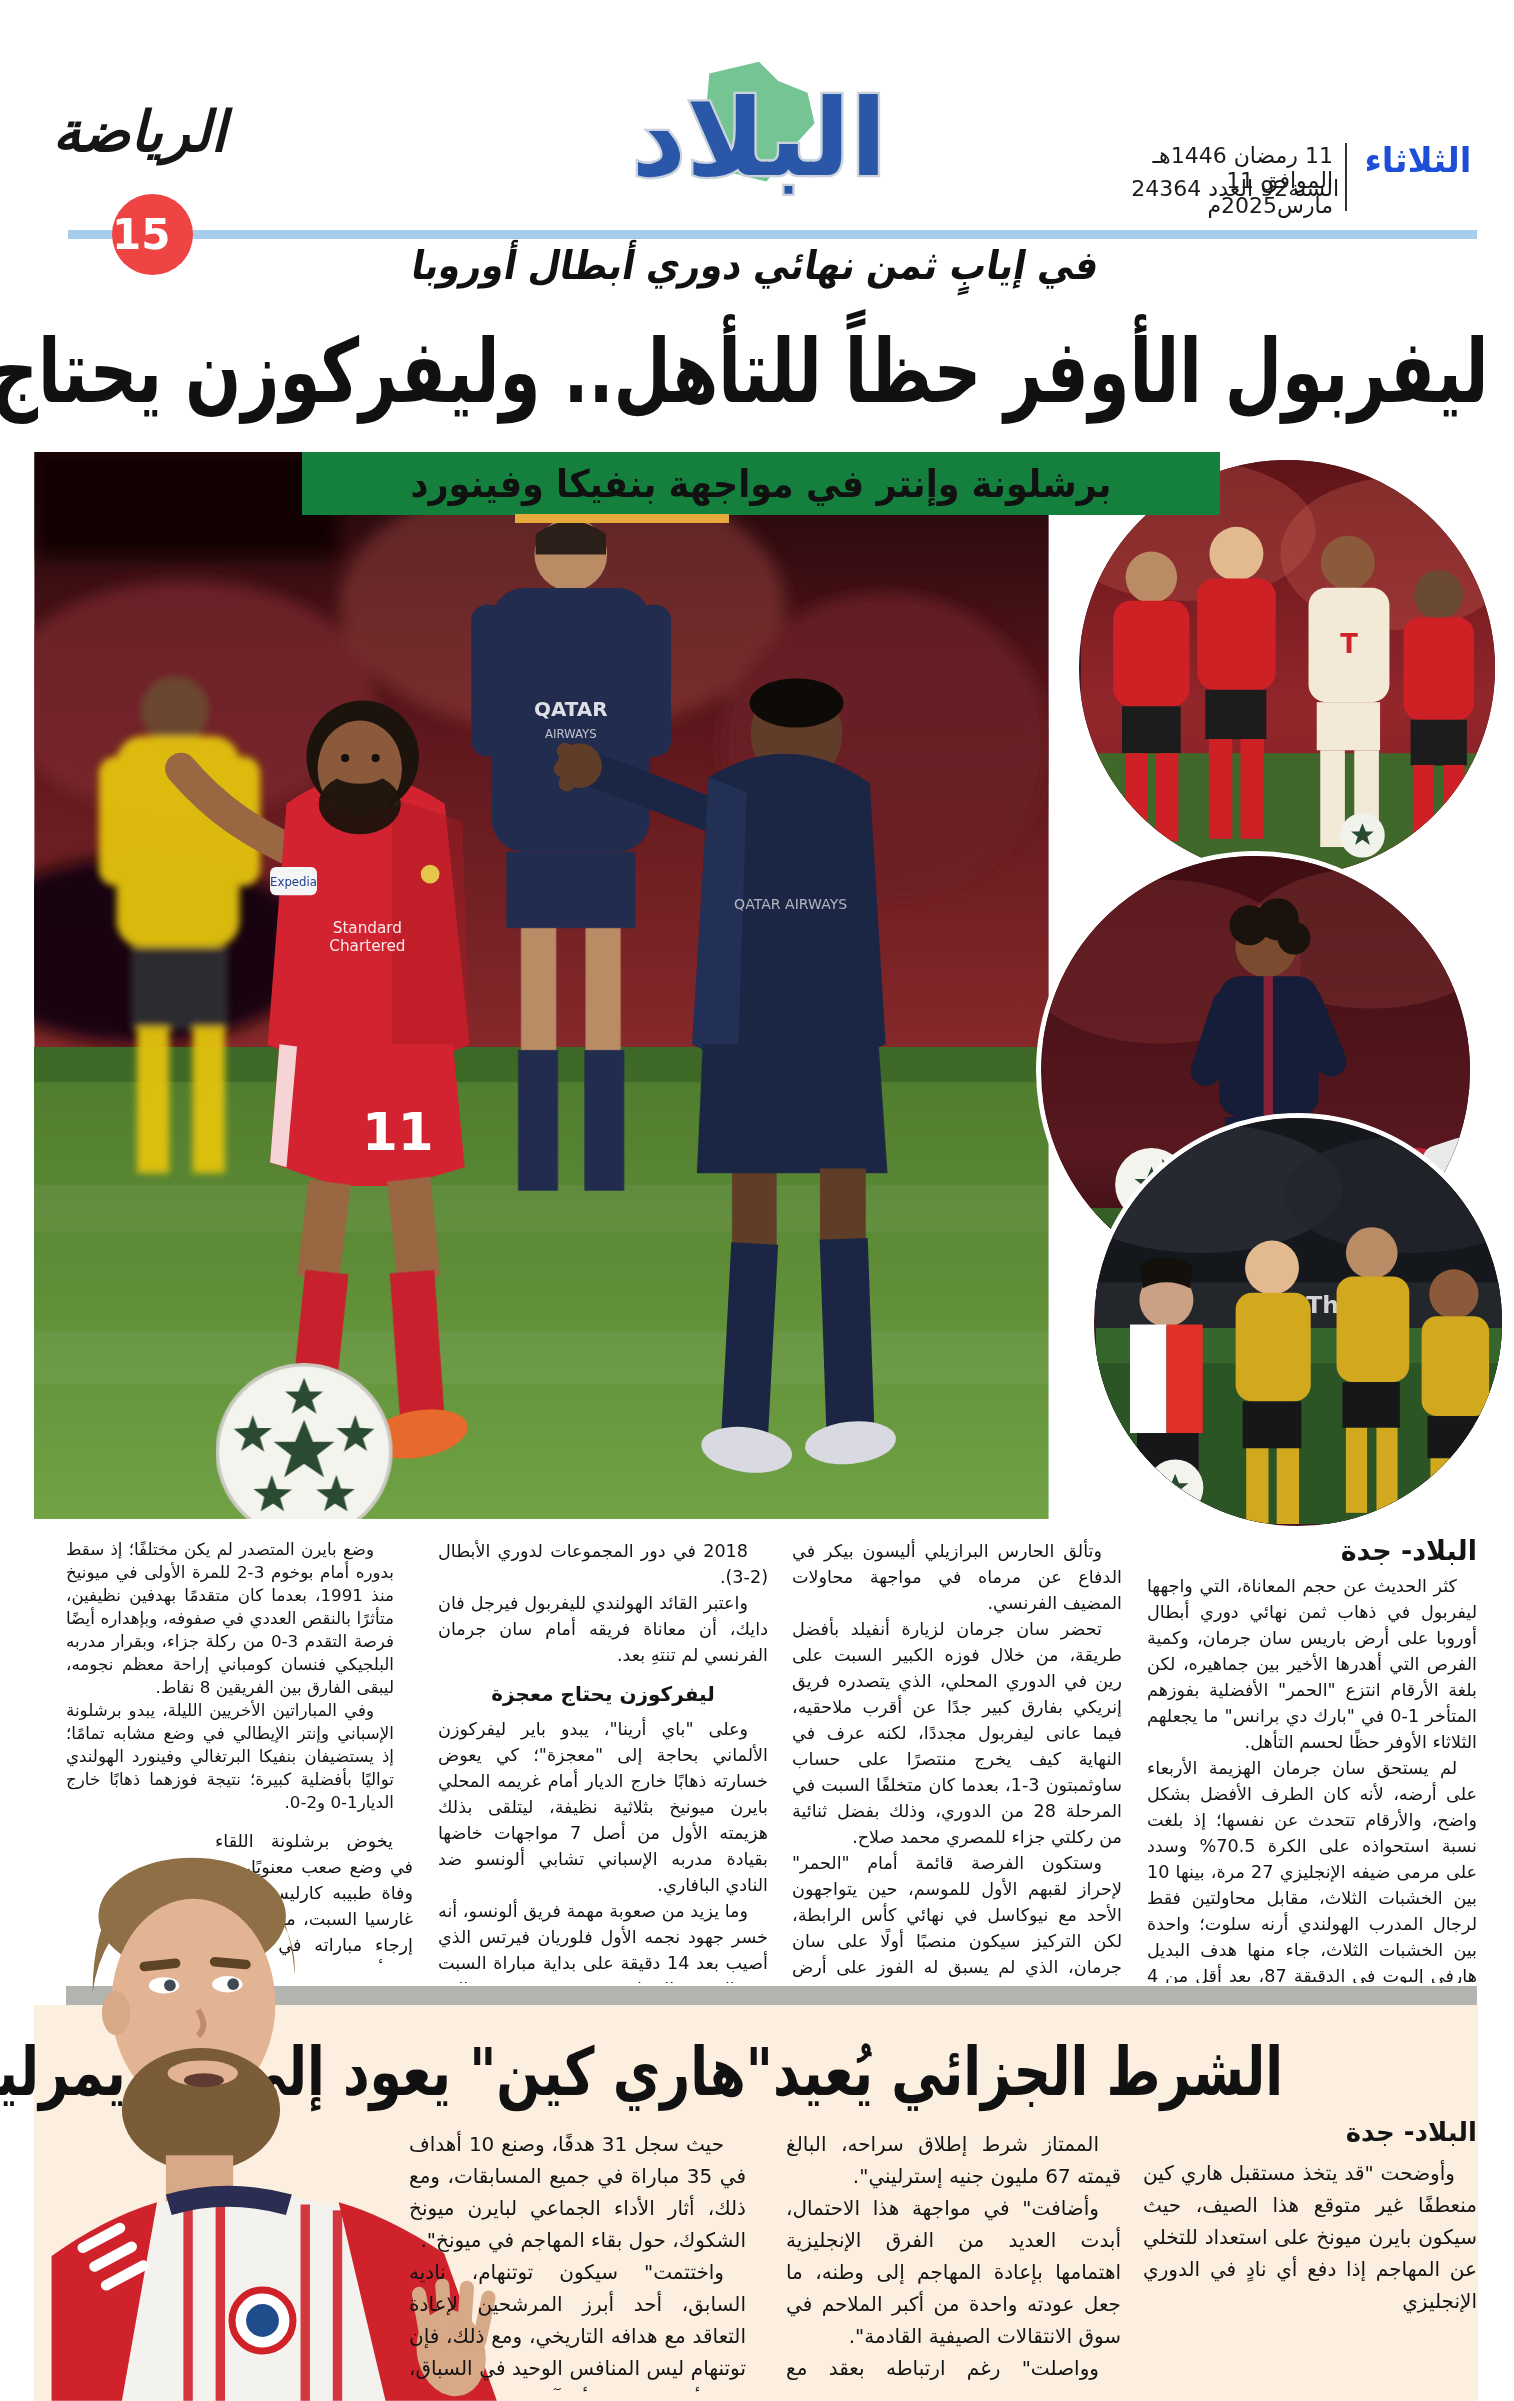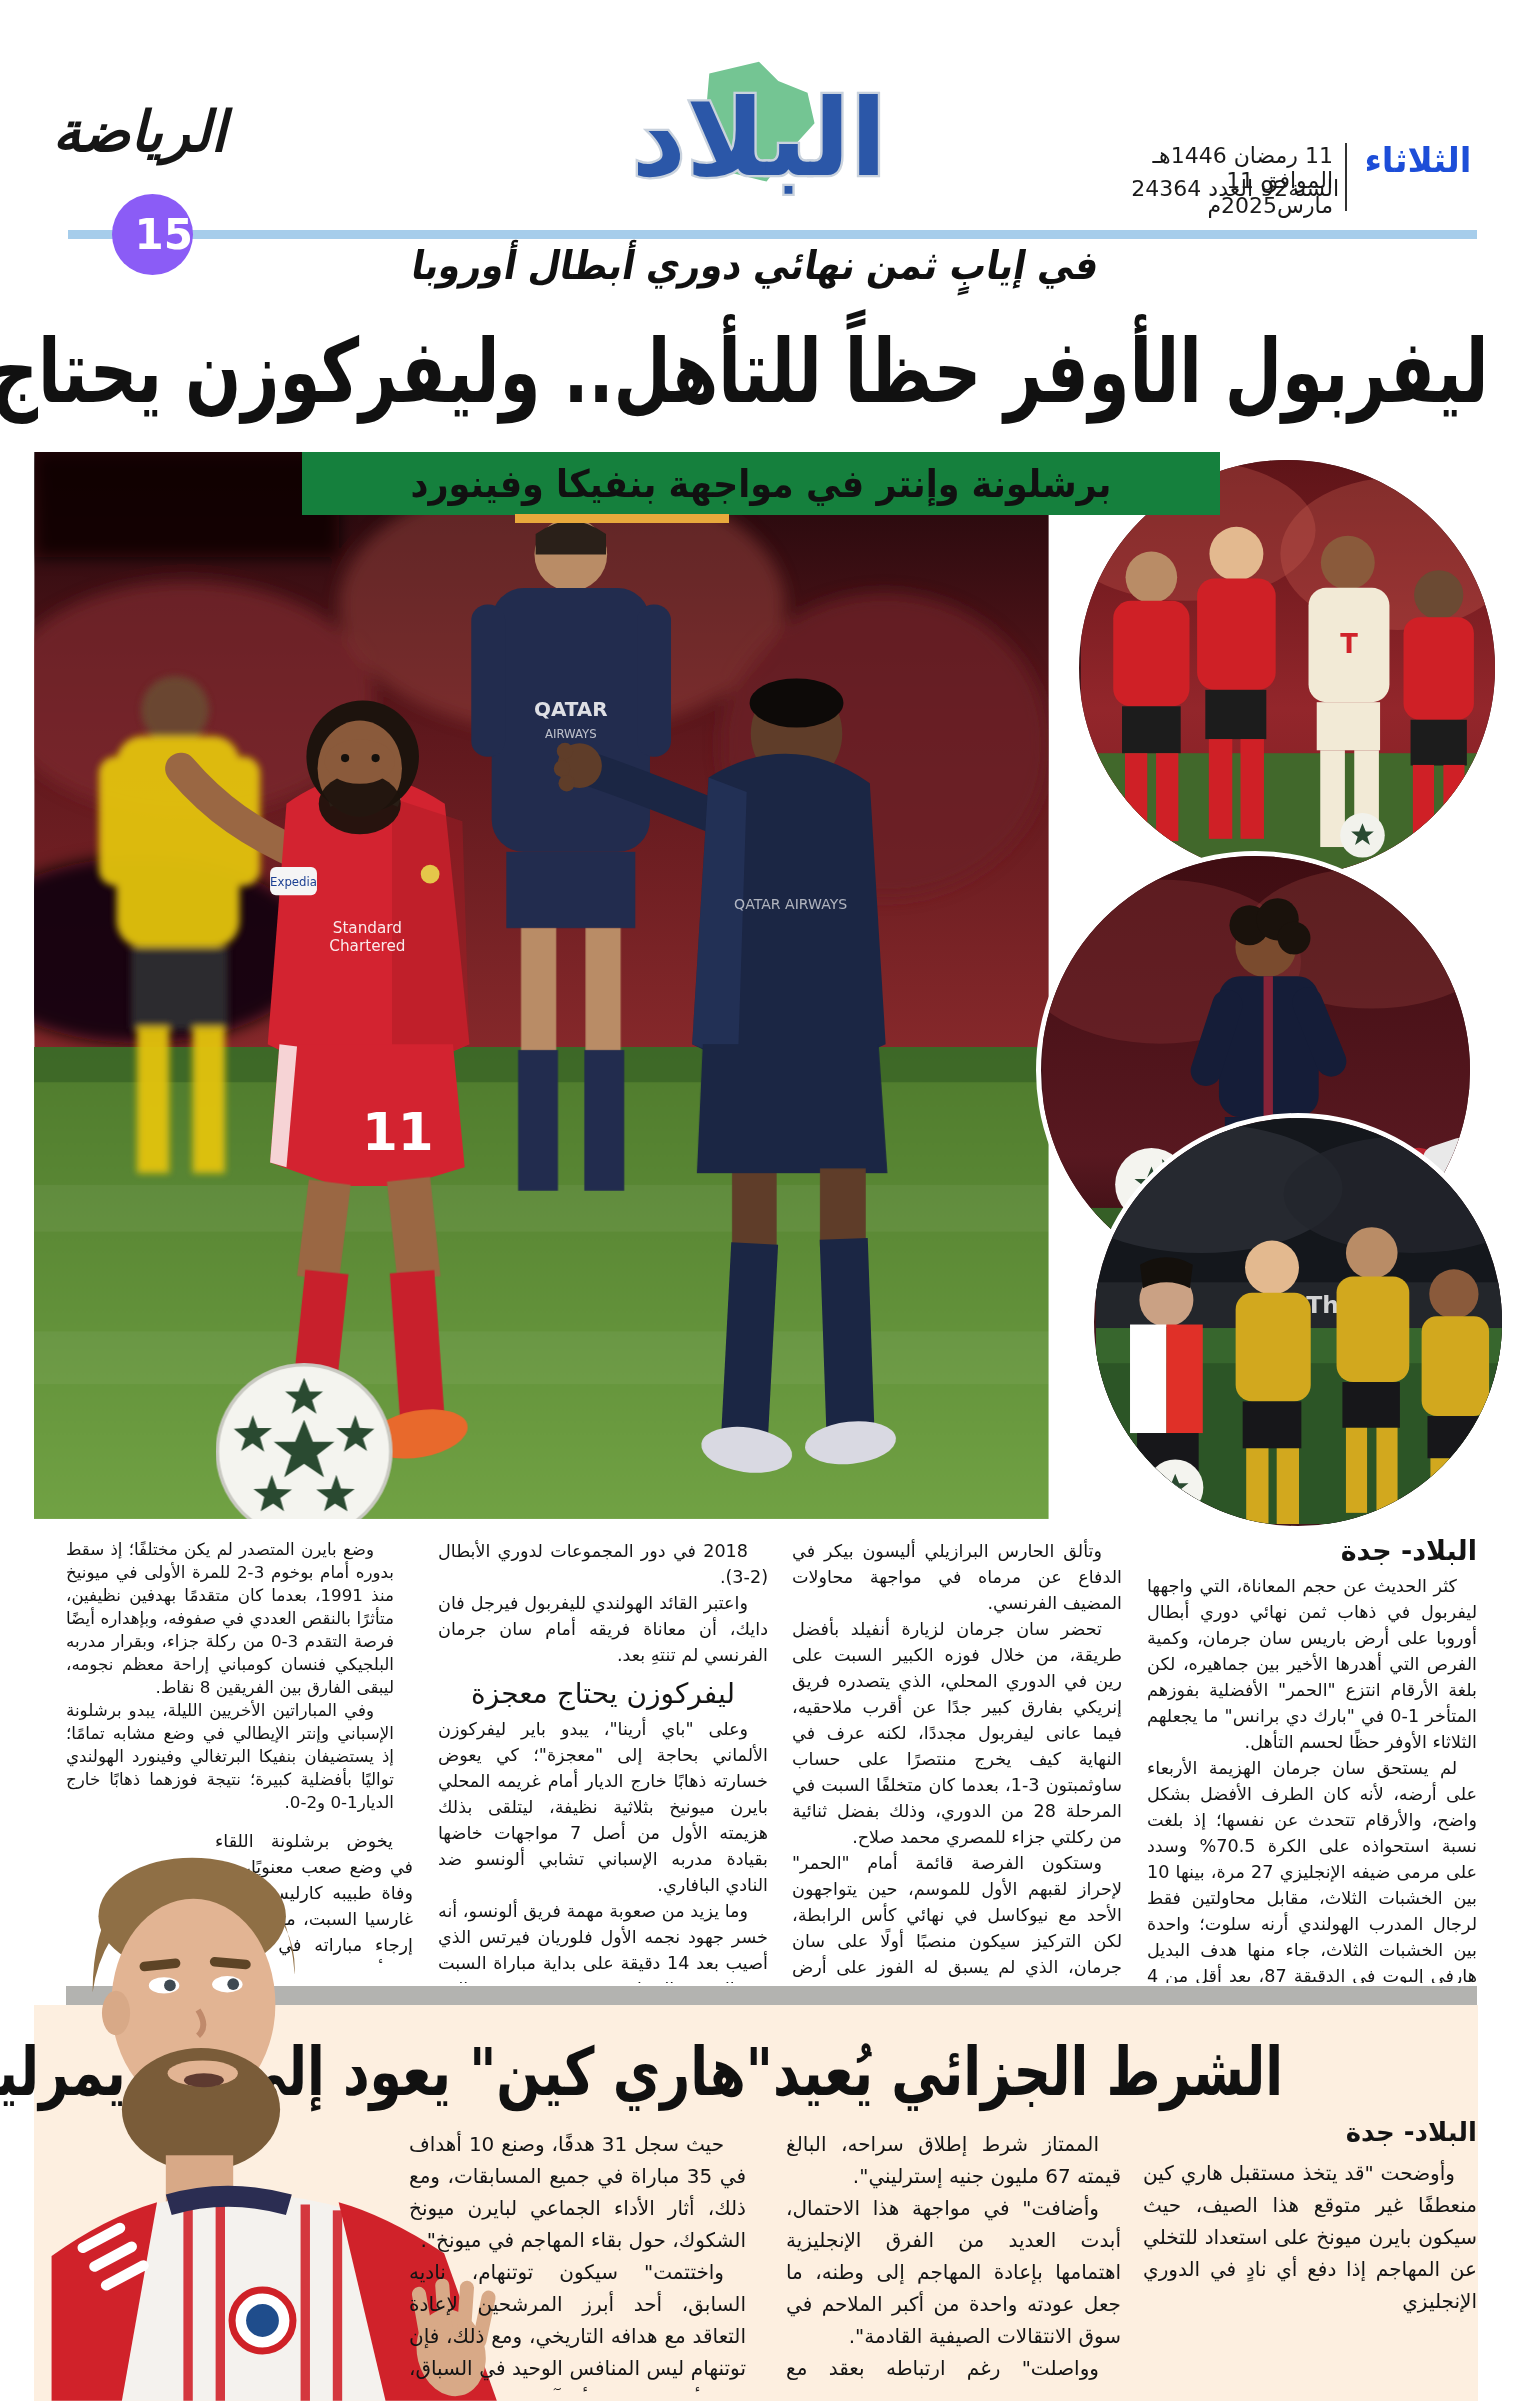--- a/index.html
+++ b/index.html
@@ -4,39 +4,39 @@
 <style>
   html,body{margin:0;padding:0;background:#9a9a9a;}
   #page{position:relative;width:1515px;height:2401px;background:#ffffff;
         font-family:"DejaVu Sans",sans-serif;direction:rtl;overflow:hidden;color:#111;}
   .abs{position:absolute;}
   .center{text-align:center;}
   .nowrap{white-space:nowrap;}
   
   .section-title{font-size:56px;font-weight:bold;color:#161616;letter-spacing:0;}
   .blue-rule{background:#a6cdeb;}
-  .page-circle{width:81px;height:81px;border-radius:50%;background:#8b5cf6;
-               display:flex;align-items:center;justify-content:flex-start;z-index:3;}
+  .page-circle{width:81px;height:81px;border-radius:50%;background:#ef4444;
+               display:flex;align-items:center;justify-content:flex-end;z-index:3;}
   .page-circle span{color:#fff;font-size:42px;font-weight:bold;}
   .day-name{font-size:34px;font-weight:bold;color:#1d4ed8;}
   .date-line{font-size:22px;color:#1a1a1a;text-align:left;direction:rtl;}
   .v-div{background:#333;}
   
   .kicker{font-size:36px;font-weight:bold;transform:skewX(-10deg) scaleY(1.1);transform-origin:center;}
   .main-headline{font-size:66px;font-weight:bold;transform:scaleY(1.34);transform-origin:top center;letter-spacing:-1.2px;}
   .subbar{background:#15803d;display:flex;align-items:center;justify-content:center;z-index:5;}
   .subbar span{font-size:35px;font-weight:bold;transform:scaleY(1.08);}
   .gold-line{background:#e8a93c;z-index:6;}
   
   .circ{border-radius:50%;border:5.9px solid #fff;overflow:hidden;box-sizing:border-box;background:#43151a;}
   
   .body-col{font-size:17.6px;line-height:26px;text-align:justify;color:#141414;overflow:hidden;}
   .body-col p{margin:0;text-indent:20px;}
   .dateline{font-size:27px;font-weight:bold;margin:0 0 9.4px 0;text-indent:0;}
-  .mini-head{font-size:28px;font-weight:normal;text-align:center;margin:13px 0 9.4px 0;}
+  .mini-head{font-size:20px;font-weight:bold;text-align:center;margin:13px 0 9.4px 0;}
   .kane-col{font-size:20px;line-height:32px;}
   .kane-col p{text-indent:22px;}
   .kane-col .dateline{font-size:26px;}
   .bot-headline{font-size:52px;font-weight:bold;transform:scaleY(1.28);transform-origin:top center;}
   .gray-divider{background:#b3b3b0;}
   .cream{background:#fdefe0;}
   svg text{font-family:"DejaVu Sans",sans-serif;}
 </style>
 </head>
 <body>

